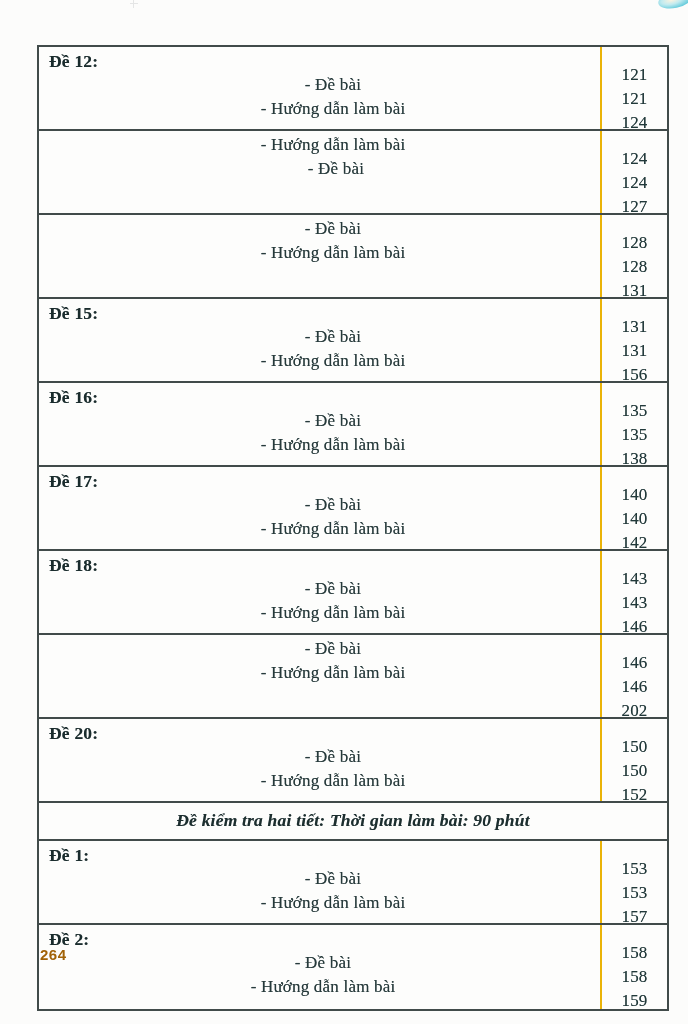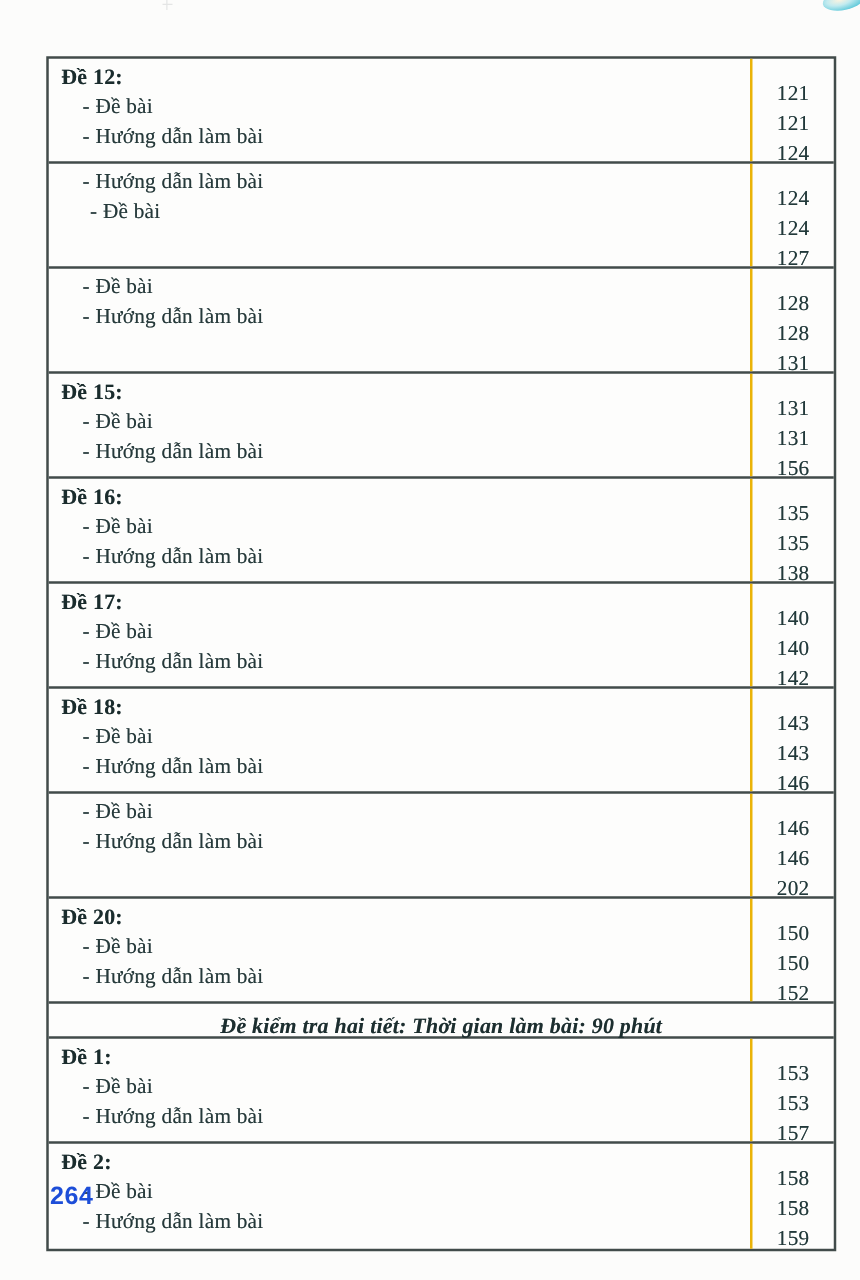--- a/index.html
+++ b/index.html
@@ -54,26 +54,26 @@
     white-space: nowrap;
     font-size: 17px;
     letter-spacing: 0.2px;
     text-shadow: 0 0 0.5px rgba(32,50,52,0.55);
   }
   .line.title {
     font-weight: 700;
     font-size: 17.5px;
     color: #1a2c2d;
   }
-  .line.item { padding-left: 17px; color: #263a3b; }
+  .line.item { padding-left: 17px; color: #263a3b; text-align: center; }
   .line.item.extra-indent { padding-left: 23px; }
   .line.num { color: #21393a; }
 
   .band {
-    height: 28px;
+    height: 38px;
     box-sizing: border-box;
     border-bottom: 2px solid #414b4a;
     text-align: center;
     line-height: 35px;
   }
   .band-label {
     font-weight: 700;
     font-style: italic;
     font-size: 17.5px;
     color: #1c2e2f;
@@ -81,22 +81,22 @@
     text-shadow: 0 0 0.5px rgba(32,50,52,0.55);
   }
 
   
   .footer-page-number {
     position: absolute;
     left: 40px;
     top: 946px;
     font-family: "Liberation Sans", "DejaVu Sans", sans-serif;
     font-weight: 700;
-    font-size: 20px;
-    color: #1d4ed8;
+    font-size: 15px;
+    color: #a16207;
     letter-spacing: 0.5px;
   }
 
   
   .artifact-teal {
     position: absolute;
     top: -8px;
     right: -4px;
     width: 34px;
     height: 16px;

